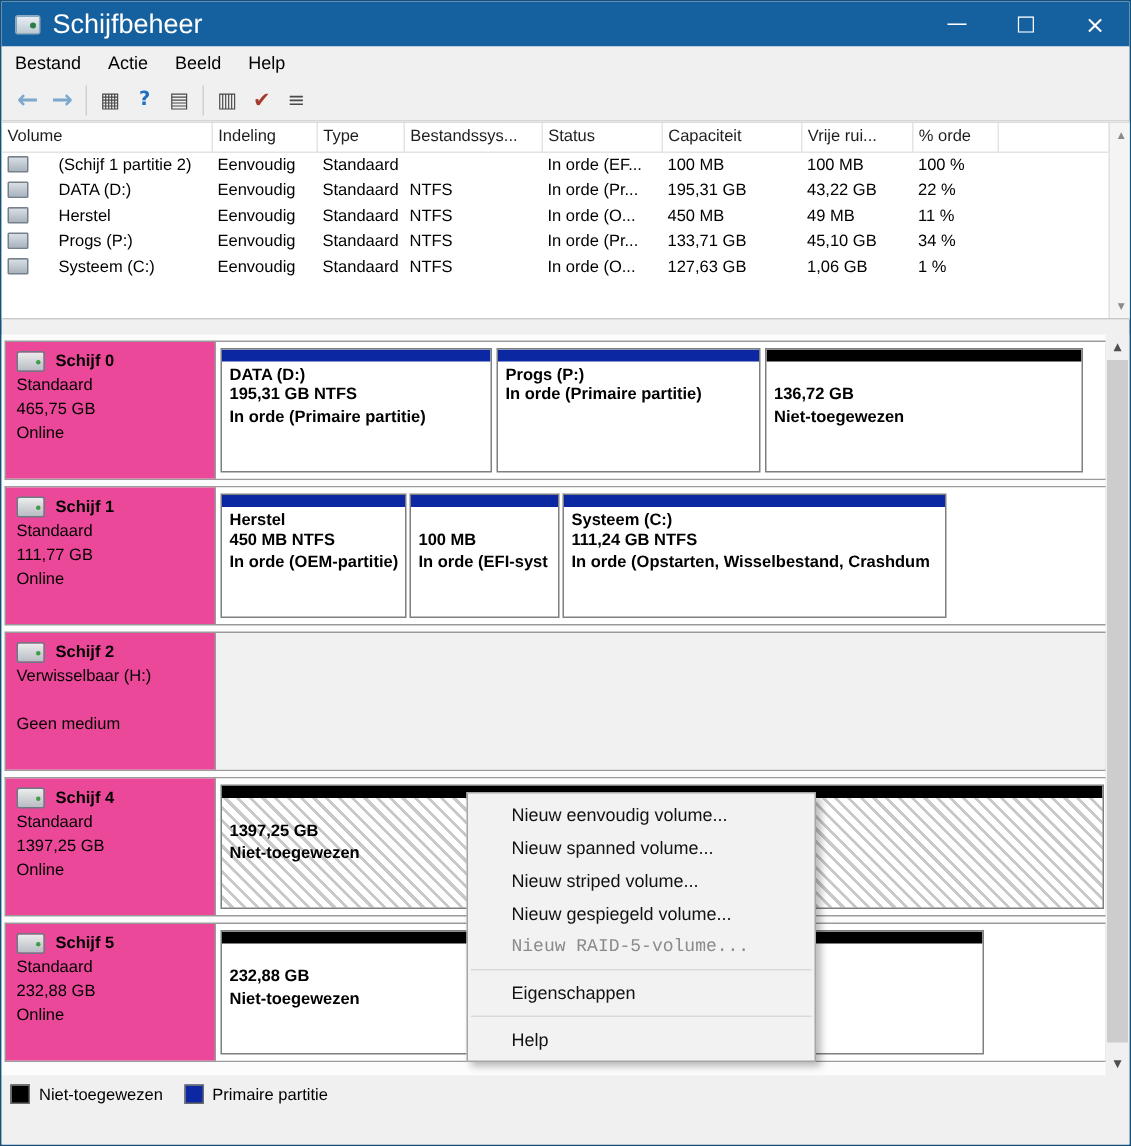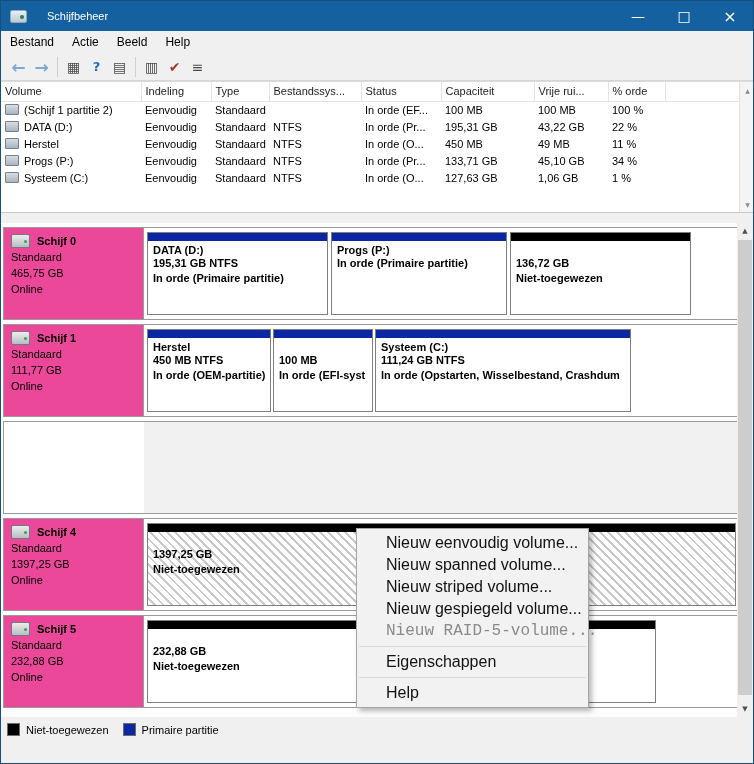--- a/index.html
+++ b/index.html
@@ -5,42 +5,42 @@
   * { margin:0; padding:0; box-sizing:border-box; }
   html,body { width:754px; height:764px; overflow:hidden; }
   body { font-family:"Liberation Sans","DejaVu Sans",sans-serif; font-size:11px; color:#000; background:#f0f0f0; }
 
   .win { position:relative; width:754px; height:764px; background:#f0f0f0; border:1px solid #14507e; overflow:hidden; }
 
   
   .titlebar { position:absolute; top:0; left:0; right:0; height:30px; background:#15609f; display:flex; align-items:center; color:#fff; }
   .app-icon { width:17px; height:13px; margin-left:9px; background:linear-gradient(#e9eef3,#bcc9d4); border:1px solid #8fa9bd; border-radius:2px; position:relative; flex:none; }
   .app-icon::after { content:""; position:absolute; right:2px; top:4px; width:4px; height:4px; border-radius:50%; background:#2d7d46; }
-  .title { margin-left:20px; font-size:11px; }
+  .title { margin-left:8px; font-size:18px; }
   .winbtns { margin-left:auto; display:flex; height:100%; font-family:"DejaVu Sans",sans-serif; }
   .wbtn { width:46px; height:100%; display:flex; align-items:center; justify-content:center; font-size:14px; color:#fff; cursor:default; }
 
   
   .menubar { position:absolute; top:30px; left:0; right:0; height:22px; background:#f0f0f0; display:flex; align-items:center; font-size:12px; }
   .menu-item { padding:0 9px; height:100%; display:flex; align-items:center; }
 
   
   .toolbar { position:absolute; top:52px; left:0; right:0; height:28px; background:#f0f0f0; border-bottom:1px solid #d6d6d6; display:flex; align-items:center; padding-left:6px; font-family:"DejaVu Sans",sans-serif; }
   .tbi { width:23px; height:22px; display:flex; align-items:center; justify-content:center; font-size:14px; color:#4a4a4a; }
   .tbi.arrow { color:#7ea9cd; font-size:17px; font-weight:bold; }
   .tbi.help { color:#1f6fc0; font-weight:bold; font-size:13px; }
   .tbi.check { color:#a33c2f; }
   .tb-sep { width:1px; height:20px; background:#d0d0d0; margin:0 4px; }
 
   
   .listview { position:absolute; top:80px; left:0; width:754px; height:132px; background:#fff; border-top:1px solid #dcdcdc; border-bottom:1px solid #c9c9c9; }
   table { border-collapse:collapse; width:738px; table-layout:fixed; }
   th { font-weight:normal; text-align:left; height:19px; padding:0 4px; color:#1d1d1d; border-right:1px solid #e4e4e4; border-bottom:1px solid #e4e4e4; background:#fff; white-space:nowrap; overflow:hidden; }
   td { height:17px; padding:0 4px; white-space:nowrap; overflow:hidden; }
-  .vol-cell { display:flex; align-items:center; gap:5px; }
+  .vol-cell { display:flex; align-items:center; gap:20px; }
   .vol-icon { width:14px; height:11px; background:linear-gradient(#d8dee4,#a9b4bf); border:1px solid #75808a; border-radius:1px; flex:none; }
   .lv-scroll { position:absolute; right:0; top:0; width:16px; height:130px; background:#f4f4f4; border-left:1px solid #e2e2e2; }
   .lv-arrow { position:absolute; left:0; width:15px; height:14px; display:flex; align-items:center; justify-content:center; font-size:6px; color:#8a8a8a; font-family:"DejaVu Sans",sans-serif; }
 
   
   .graph { position:absolute; top:222px; left:0; width:738px; height:494px; background:#fcfcfc; }
   .disk-row { position:absolute; left:2px; width:735px; height:93px; border:1px solid #9a9a9a; background:#fff; }
   .disk-panel { position:absolute; left:0; top:0; bottom:0; width:140px; background:#ec4899; border-right:1px solid #9a9a9a; padding:6px 6px 0 7px; }
   .disk-head { display:flex; gap:7px; align-items:center; }
   .disk-icon { width:19px; height:14px; background:linear-gradient(#ececec,#b7bdc4); border:1px solid #6f7983; border-radius:2px; position:relative; flex:none; }
@@ -60,21 +60,21 @@
   .vs-btn { position:absolute; left:0; width:16px; height:16px; display:flex; align-items:center; justify-content:center; font-size:7px; color:#505050; }
   .vs-up { top:0; } .vs-down { bottom:0; }
   .vs-thumb { position:absolute; left:1px; width:14px; top:17px; height:455px; background:#cdcdcd; }
 
   
   .legend { position:absolute; top:716px; left:0; right:0; height:48px; background:#f0f0f0; display:flex; gap:14px; align-items:flex-start; padding:6px 0 0 6px; }
   .leg-item { display:flex; align-items:center; gap:6px; }
   .leg-sq { width:13px; height:13px; border:1px solid #6b6b6b; flex:none; }
 
   
-  .context-menu { position:absolute; left:310px; top:527px; width:233px; background:#f2f2f2; border:1px solid #a5a5a5; box-shadow:3px 3px 5px rgba(0,0,0,0.28); padding:3px 0; z-index:50; font-size:16px;margin-left:45px; }
+  .context-menu { position:absolute; left:310px; top:527px; width:233px; background:#f2f2f2; border:1px solid #a5a5a5; box-shadow:3px 3px 5px rgba(0,0,0,0.28); padding:3px 0; z-index:50; font-size:12px; }
   .cm-item { height:22px; line-height:22px; padding-left:29px; color:#121212; white-space:nowrap; }
   .cm-item.disabled { color:#8a8a8a;font-family:Liberation Mono, monospace; }
   .cm-sep { height:1px; background:#d9d9d9; margin:4px 2px; }
 </style>
 </head>
 <body>
 
 <div class="win">
 
   <div class="titlebar" style="background-color: rgb(21, 96, 159);">
@@ -237,21 +237,21 @@
           <div class="band" style="background-color: rgb(11, 40, 162);"></div>
           <div class="pt">DATA (D:)</div>
           <div class="pl">195,31 GB NTFS</div>
           <div class="pl">In orde (Primaire partitie)</div>
         </div>
         <div class="part" style="left:187px;width:176px;">
           <div class="band" style="background-color: rgb(11, 40, 162);"></div>
           <div class="pt">Progs (P:)</div>
           <div class="pl">In orde (Primaire partitie)</div>
         </div>
-        <div class="part" style="left:366px;width:181px;">
+        <div class="part" style="left:366px;width:212px;">
           <div class="band" style="background-color: rgb(0, 0, 0);"></div>
           <div class="pt"></div>
           <div class="pl">136,72 GB</div>
           <div class="pl">Niet-toegewezen</div>
         </div>
       </div>
     </div>
 
     <div class="disk-row" style="top:101px;">
       <div class="disk-panel">
@@ -279,20 +279,29 @@
         <div class="part" style="left:231px;width:256px;">
           <div class="band" style="background-color: rgb(11, 40, 162);"></div>
           <div class="pt">Systeem (C:)</div>
           <div class="pl">111,24 GB NTFS</div>
           <div class="pl">In orde (Opstarten, Wisselbestand, Crashdum</div>
         </div>
       </div>
     </div>
 
     <div class="disk-row" style="top:198px;">
+      <div class="disk-panel">
+        <div class="disk-head">
+          <span class="disk-icon"></span>
+          <span class="disk-name">Schijf 2</span>
+        </div>
+        <div class="disk-line">Verwisselbaar (H:)</div>
+        <div class="disk-line"></div>
+        <div class="disk-line">Geen medium</div>
+      </div>
       <div class="parts empty"></div>
     </div>
 
     <div class="disk-row" style="top:295px;">
       <div class="disk-panel">
         <div class="disk-head">
           <span class="disk-icon"></span>
           <span class="disk-name">Schijf 4</span>
         </div>
         <div class="disk-line">Standaard</div>

